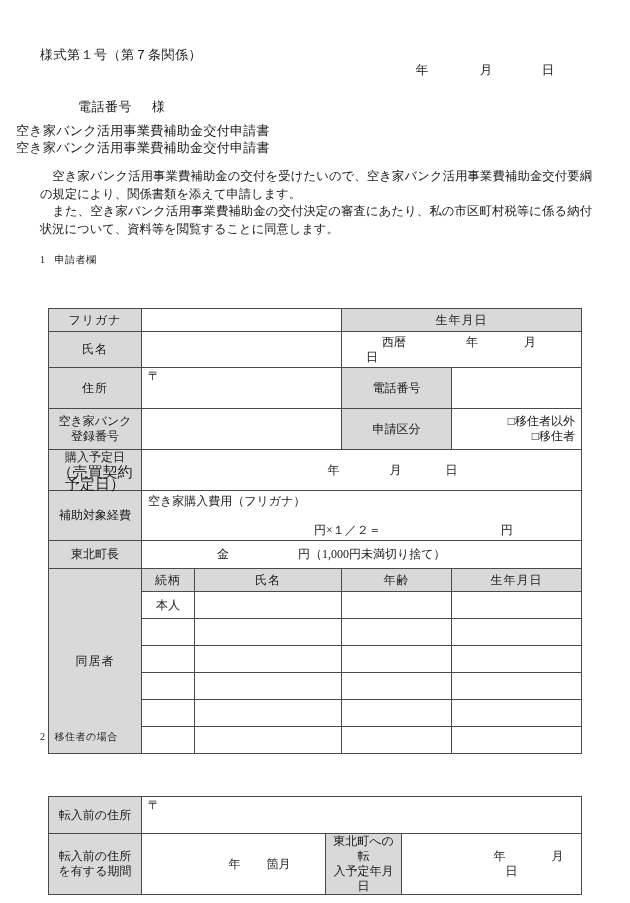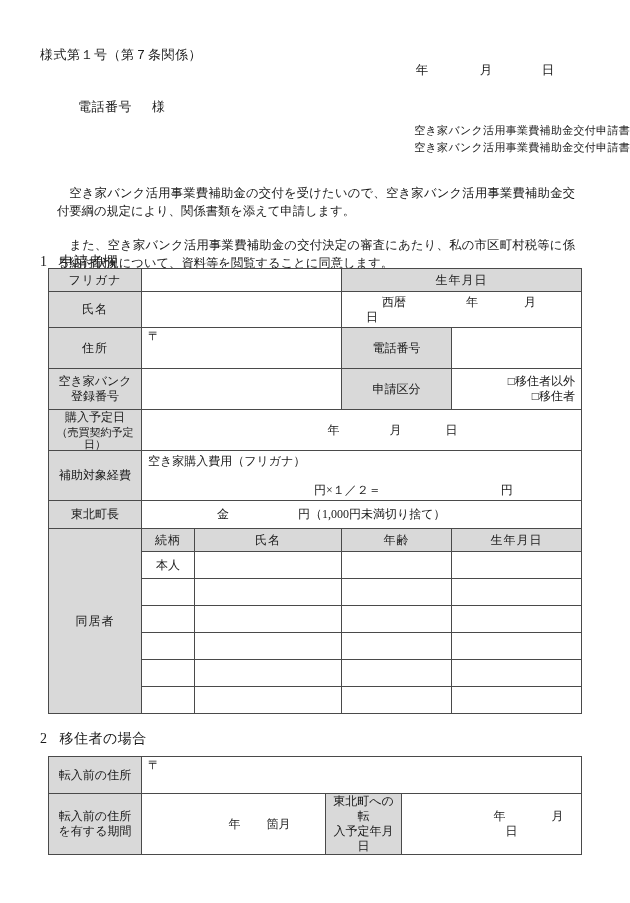--- a/index.html
+++ b/index.html
@@ -52,57 +52,58 @@
     font-size: 13px;
     letter-spacing: 0.5px;
   }
   .addressee .sama { margin-left: 20px; }
 
   .doc-title {
     position: absolute;
     left: 16px;
     right: 0;
     top: 122px;
-    text-align: right;
-    font-size: 11px;
+    text-align: left;
+    font-size: 13px;
     line-height: 17px;
     letter-spacing: 0.3px;
   }
 
   .body-text {
     position: absolute;
     left: 40px;
     right: 38px;
     top: 168px;
     font-size: 12.3px;
     line-height: 17.5px;
     text-align: justify;
     text-justify: inter-character;
   }
   .body-text p {
-    margin: 17px;
+    margin: 0;
     text-indent: 1em;
   }
 
   
   .sec-heading {
     position: absolute;
-    font-size: 14px;
+    font-size: 10px;
     letter-spacing: 0.5px;
   }
   #sec1-heading { left: 40px; top: 253px; }
   #sec2-heading { left: 40px; top: 730px; }
 
   
   table.form {
     position: absolute;
     border-collapse: collapse;
     table-layout: fixed;
     font-size: 12px;
     background: #0c4a6e;
+    margin-top: 40px;
   }
   #table-applicant {
     left: 48px;
     top: 268px;
     width: 533px;
   }
   #table-migrant {
     left: 48px;
     top: 756px;
     width: 533px;
@@ -116,21 +117,21 @@
   td.lbl {
     background: #d9d9d9;
     text-align: center;
     letter-spacing: 1px;
   }
   td.lbl.tight { letter-spacing: 0px; }
   td.val { background: #ffffff; }
   td.center { text-align: center; }
   .sub-note {
     display: block;
-    font-size: 11px;
+    font-size: 15px;
     letter-spacing: 0px;
     line-height: 12px;
     margin-top: 1px;
   }
   .yubin {
     display: block;
     font-size: 12px;
     line-height: 13px;
     margin-top: 2px;
   }

